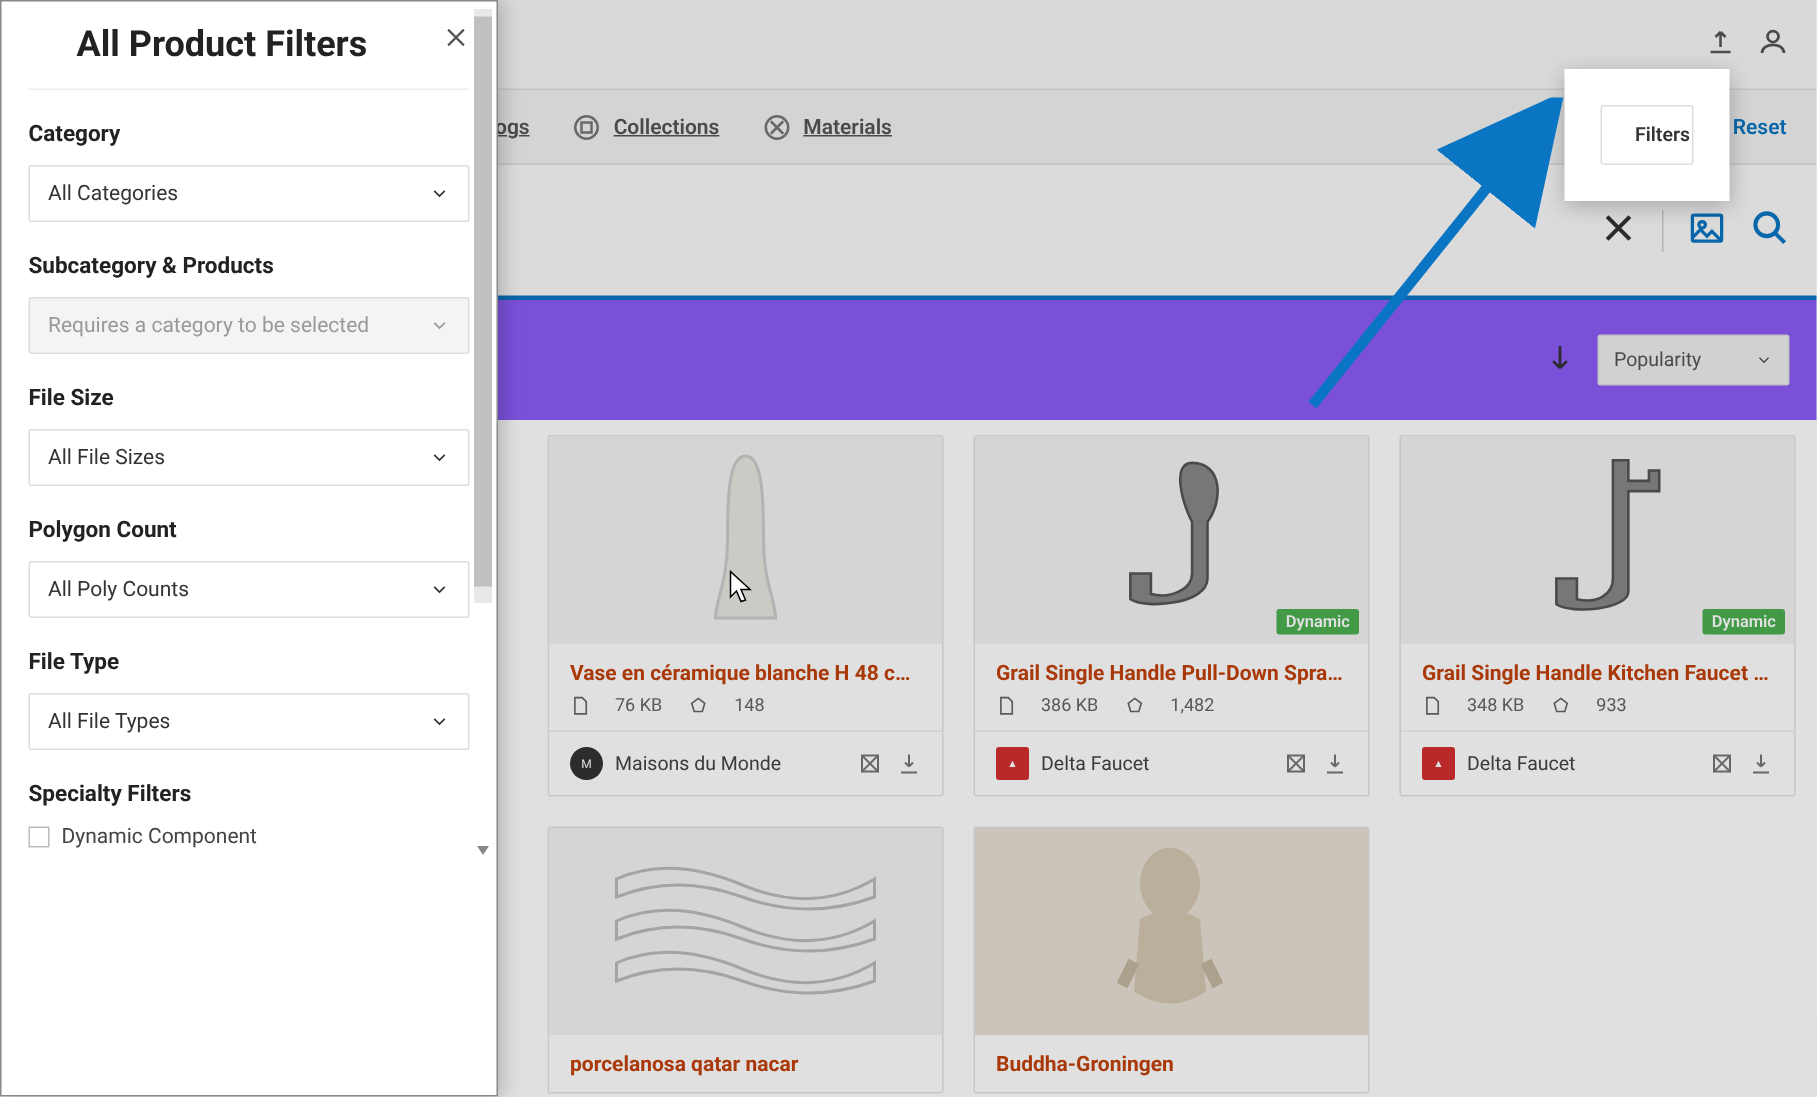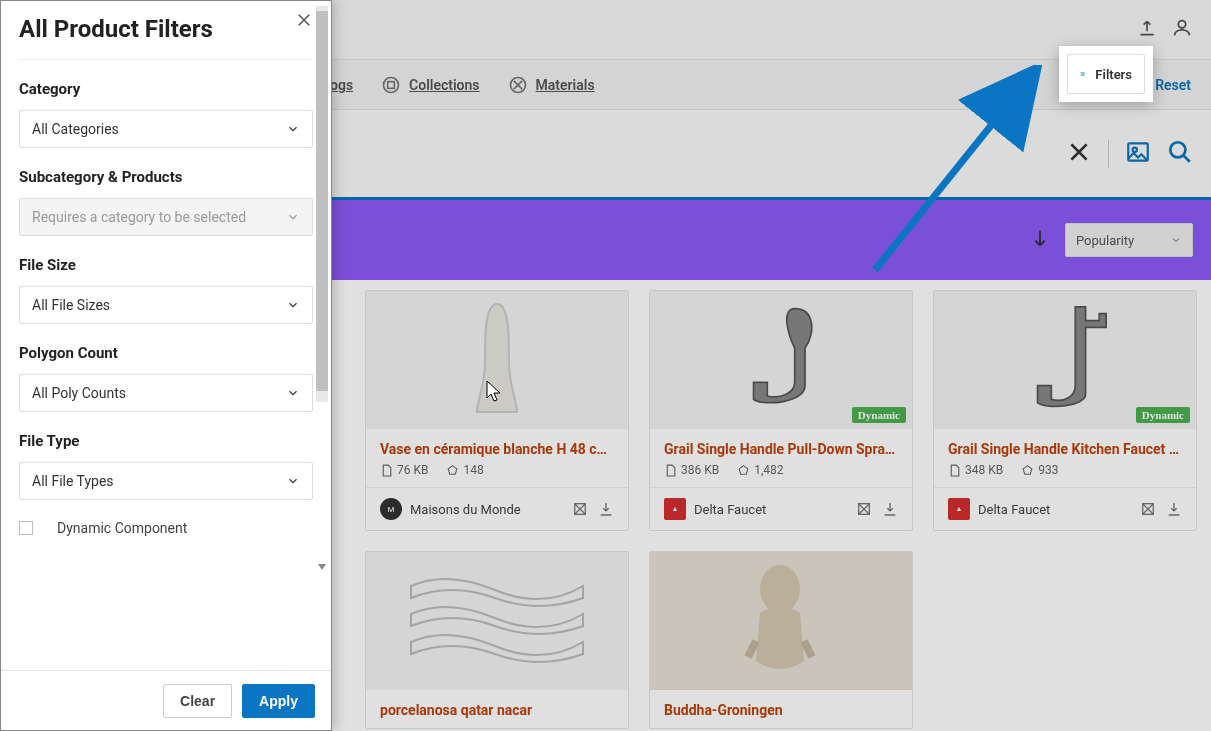--- a/index.html
+++ b/index.html
@@ -52,77 +52,77 @@
   
   .grid {
     position: absolute; top: 290px; left: 365px; right: 12px; bottom: 0;
     display: flex; flex-wrap: wrap; gap: 20px; align-content: flex-start;
     overflow: hidden;
   }
   .card {
     width: 264px; background: #fff; border: 1px solid #e3e3e3; border-radius: 2px;
     display: flex; flex-direction: column;
   }
-  .thumb { height: 138px; background:#f3f3f3; position:relative; display:flex; align-items:center; justify-content:center;font-family:Liberation Serif, serif; }
+  .thumb { height: 138px; background:#f3f3f3; position:relative; display:flex; align-items:center; justify-content:center; }
   .thumb svg { color:#999; }
   .badge { position:absolute; bottom:6px; right:6px; background:#4caf50; color:#fff; font-size:11px; font-weight:600; padding:2px 6px; border-radius:2px; }
   .card-title { font-weight:700; font-size:14px; color:#c2410c; padding:12px 14px 6px; white-space:nowrap; overflow:hidden; text-overflow:ellipsis; }
   .card-meta { display:flex; gap:18px; padding:0 14px 10px; font-size:12px; color:#666; align-items:center; }
-  .meta-item { display:flex; align-items:center; gap:4px; }
+  .meta-item { display:flex; align-items:center; gap:17px; }
   .card-footer { border-top:1px solid #eee; padding:10px 14px; display:flex; align-items:center; gap:8px; font-size:13px; color:#444; }
   .brand-logo { width:22px; height:22px; border-radius:50%; background:#333; color:#fff; font-size:8px; display:flex; align-items:center; justify-content:center; }
   .brand-logo.delta { background:#d32f2f; border-radius:2px; font-size:7px; }
   .card-footer-icons { margin-left:auto; display:flex; gap:10px; color:#777; }
 
   
   .card.partial .thumb { height: 138px; }
   .card.partial .card-title { padding-bottom: 10px; }
 
   
   .overlay {
     position:absolute; inset:0; background:rgba(0,0,0,0.12); pointer-events:none;
   }
 
   
   .filters-popover {
     position:absolute; top:46px; right:58px;
-    width: 94px; background:#fff; box-shadow:0 3px 14px rgba(0,0,0,0.25);
-    display:flex; flex-direction:column; padding:8px;
+    width: 110px; background:#fff; box-shadow:0 3px 14px rgba(0,0,0,0.25);
+    display:flex; flex-direction:column; padding:24px;
   }
   .filters-btn {
     display:flex; align-items:center; gap:10px; border:1px solid #ddd; border-radius:2px;
     padding:10px 12px; font-size:13px; font-weight:600; color:#333; background:#fff;
   }
 
   
   .arrow-annotation {
     position:absolute; top:65px; left:855px; width:200px; height:210px; pointer-events:none;
   }
 
   
   .sidebar {
     position:absolute; top:0; left:0; width: 332px; bottom:0;
     background:#fff; box-shadow:3px 0 12px rgba(0,0,0,0.2);
     display:flex; flex-direction:column;
     border:1px solid #888;
   }
   .sidebar-scroll-area { height: 640px; }
-  .sidebar-header { display:flex; align-items:flex-start; justify-content:space-between; padding:14px 18px 6px; }
+  .sidebar-header { display:flex; align-items:center; justify-content:space-between; padding:14px 18px 6px;margin-left:32px; }
   .sidebar h1 { font-size:24px; font-weight:700; color:#222; }
   .close-x { color:#555; cursor:pointer; }
   .divider { height:1px; background:#eee; margin:10px 18px 20px; }
   .section { padding:0 18px 20px; }
   .section-label { font-size:15px; font-weight:700; color:#222; margin-bottom:12px; }
   .select {
     width:100%; background:#fff; border:1px solid #ddd; border-radius:2px;
     display:flex; align-items:center; justify-content:space-between;
     padding:10px 12px; font-size:14px; color:#333;
   }
   .select.disabled { background:#f4f4f4; color:#999;gap:36px; }
-  .checkbox-row { display:flex; align-items:center; gap:24px; font-size:14px; color:#444; }
+  .checkbox-row { display:flex; align-items:center; gap:8px; font-size:14px; color:#444; }
   .cb { width:14px; height:14px; border:1px solid #bbb; background:#fff; }
 
   .sidebar-footer {
     border-top:1px solid #e3e3e3; height:60px;
     display:flex; align-items:center; justify-content:flex-end; gap:10px; padding:0 16px;
     position:absolute; bottom:0; left:0; right:0; background:#fff;
   }
   .btn { padding:8px 16px; font-size:14px; font-weight:600; border-radius:2px; cursor:pointer; }
   .btn-clear { background:#fff; border:1px solid #ccc; color:#444; }
   .btn-apply { background:#0a75c2; border:1px solid #0a75c2; color:#fff; }
@@ -424,34 +424,31 @@
       <div class="section-label">File Type</div>
       <div class="select">
         <span>All File Types</span>
         <svg width="14" height="14" viewBox="0 0 24 24" stroke="currentColor" stroke-width="2" fill="none">
             <path d="M6 9l6 6 6-6"></path>
           </svg>
       </div>
     </div>
 
     <div class="section" style="padding-bottom:8px;">
+      <div class="section-label">Specialty Filters</div>
       <div class="checkbox-row">
         <div class="cb"></div>
         <span>Dynamic Component</span>
       </div>
     </div>
 
     <div class="sb-track-right"></div>
     <div class="sb-thumb-right"></div>
     <svg class="small-tri" width="12" height="12" viewBox="0 0 12 12">
         <path d="M2 3 L10 3 L6 9 Z" fill="#888"></path>
       </svg>
   </div>
 
-  <div class="sidebar-footer">
-    <button class="btn btn-clear">Clear</button>
-    <button class="btn btn-apply">Apply</button>
-  </div>
 </div>
 
 <svg class="cursor" width="18" height="24" viewBox="0 0 18 24">
   <path d="M1 1 L1 18 L5 14 L8 21 L11 20 L8 13 L14 13 Z" fill="#fff" stroke="#000" stroke-width="1"></path>
 </svg>
 
 </body></html>

